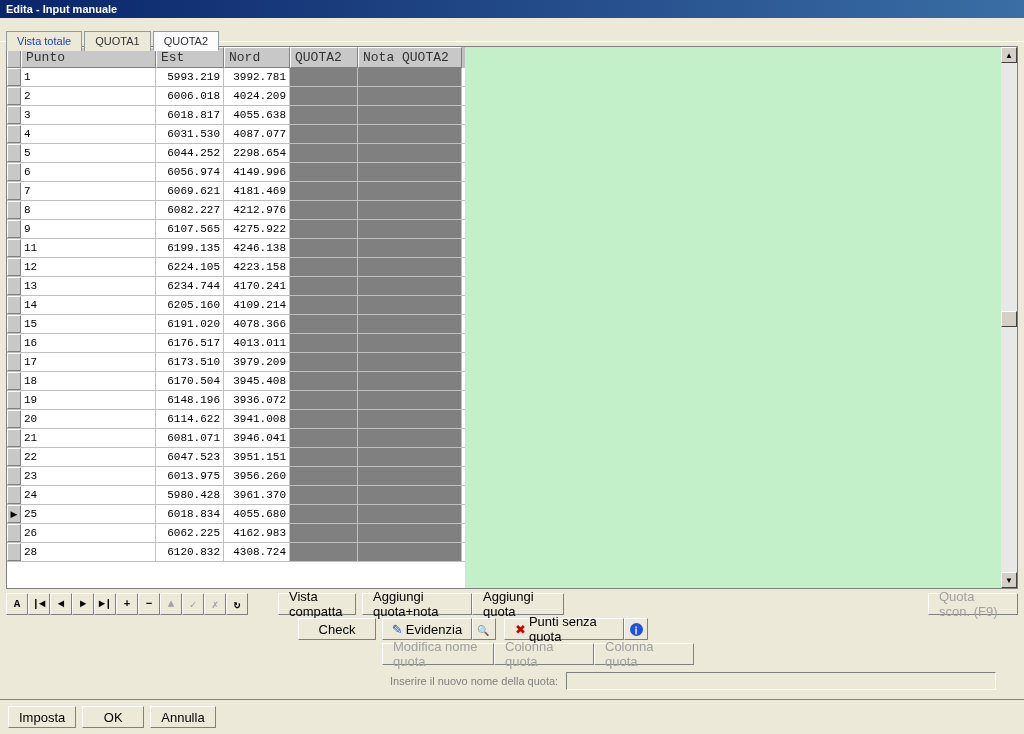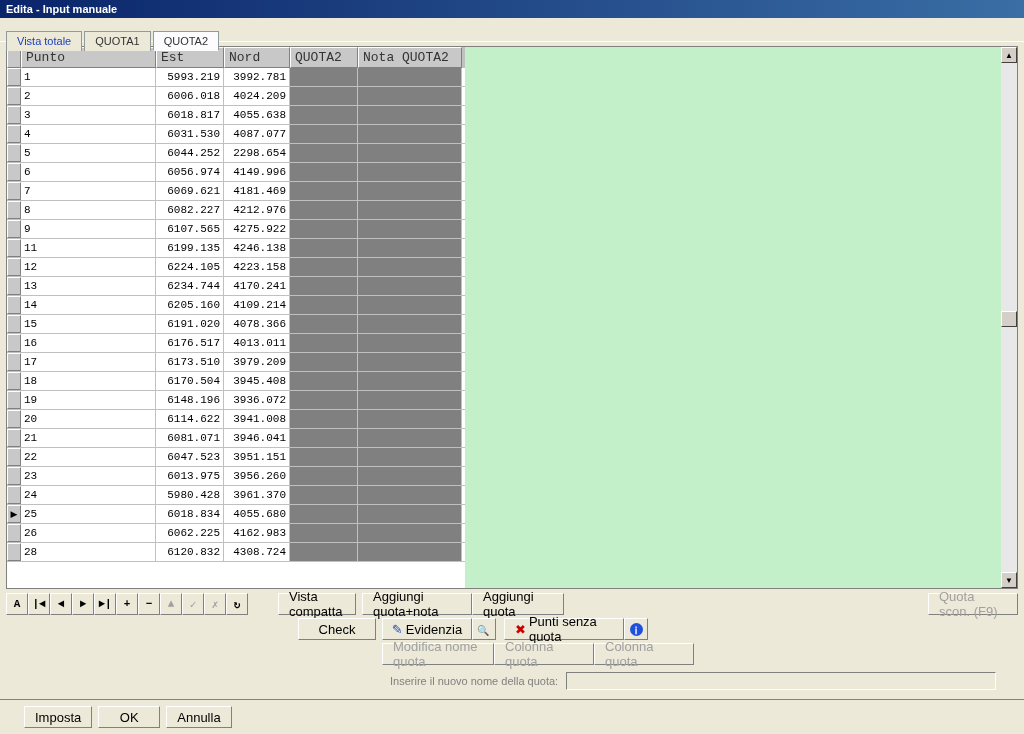--- a/index.html
+++ b/index.html
@@ -184,21 +184,21 @@
 }
 .statusbar {
   border-top: 1px solid #808080;
   padding: 6px 8px;
   font-size: 11px;
   font-weight: bold;
   color: #000;
   display:flex; align-items:center; justify-content:space-between;
   background:#ECE9D8;
 }
-.statusbar .right-btns { display:flex; gap:6px;margin-left:16px; }
+.statusbar .right-btns { display:flex; gap:6px; }
 .statusbar .right-btns .btn { min-width:62px; height:22px; font-weight:normal;}
 .spacer { flex:1; }
 .col-group-1 { margin-right: 30px; }
 </style>
 </head>
 <body>
 
 <div class="titlebar">Edita - Input manuale</div>
 
 <div class="tabs">

